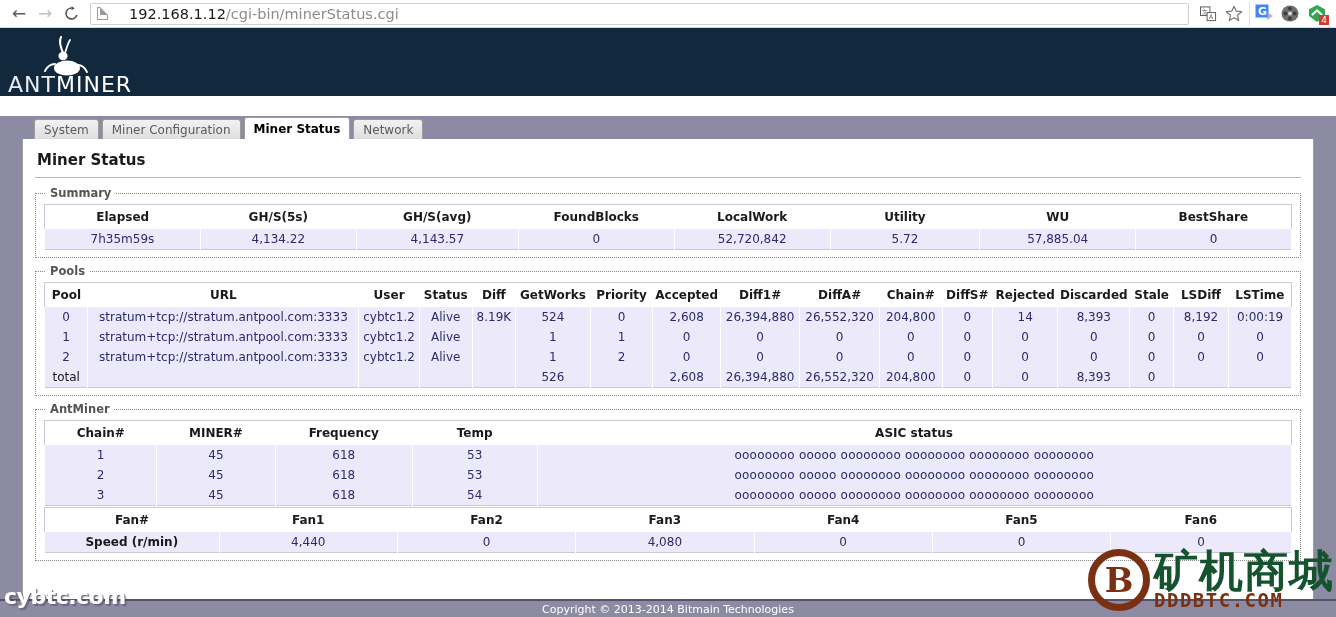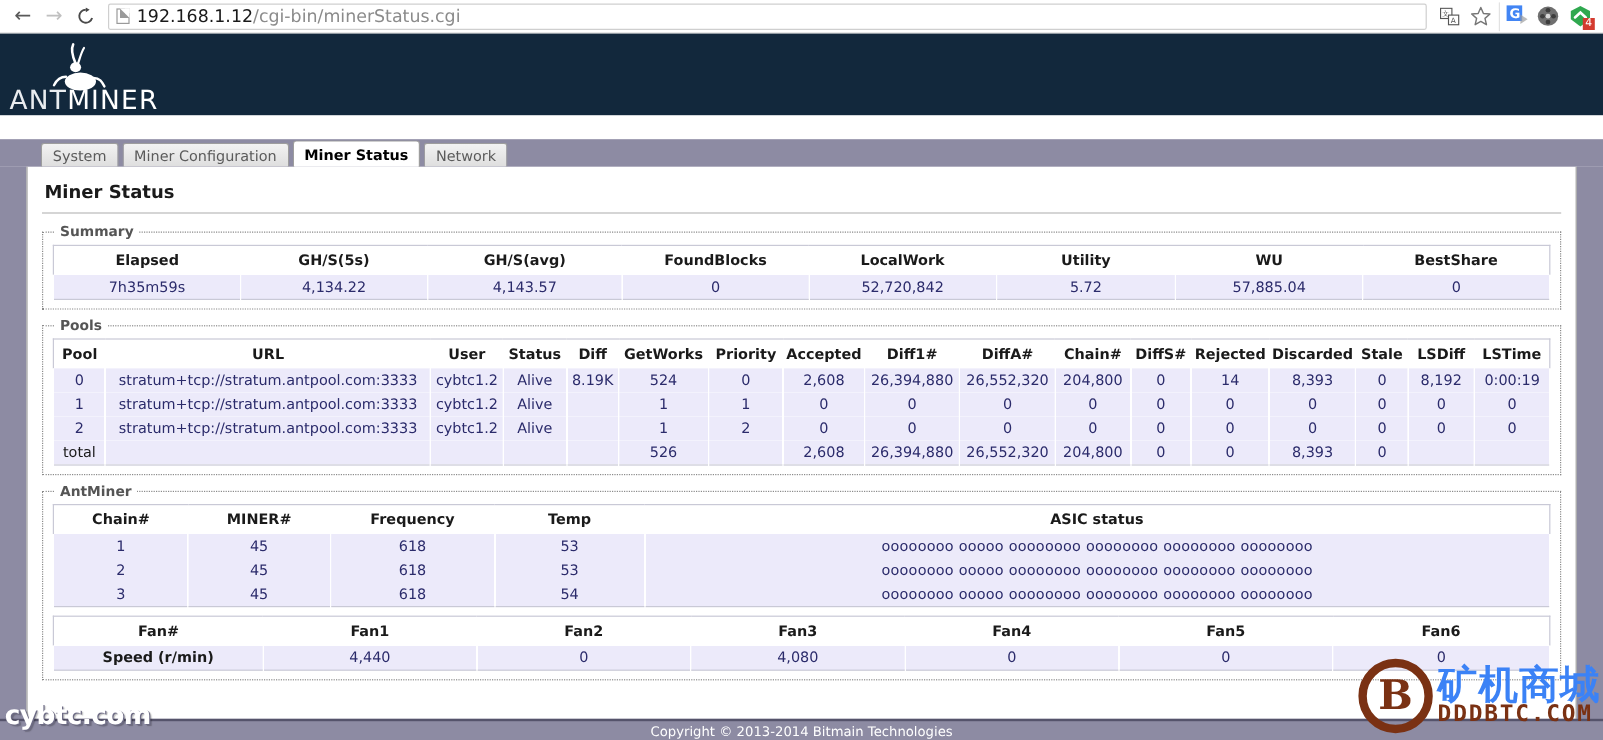--- a/index.html
+++ b/index.html
@@ -59,21 +59,21 @@
     border-style: solid;
     border-color: #fff #fff #9a9a9a #9a9a9a;
   }
   #url-text {
     font-family: "DejaVu Sans", "Liberation Sans", sans-serif;
     font-size: 14.5px;
     color: #8b8b8b;
     white-space: nowrap;
     overflow: hidden;
   }
-  #url-text .host { color: #1a1a1a; }
+  #url-text .host { color: #1a1a1a; margin-left: 15px; }
   .tb-icon {
     width: 26px; height: 24px;
     display: flex; align-items: center; justify-content: center;
     flex: 0 0 auto;
     position: relative;
   }
   #ext-group {
     display: flex; align-items: center;
     border-left: 1px solid #e2e2e2;
     margin-left: 2px;
@@ -265,23 +265,23 @@
   }
   #shop-mark-circle span {
     font-size: 34px;
     font-weight: bold;
     color: #7a3113;
     line-height: 1;
     font-family: "DejaVu Serif", serif;
   }
   #shop-mark-text { display: flex; flex-direction: column; }
   #shop-cn {
-    font-size: 33px;
-    font-weight: bold;
-    color: #3b82f6;
+    font-size: 44px;
+    font-weight: bold;
+    color: #14532d;
     line-height: 0.95;
     letter-spacing: 1px;
   }
   #shop-en {
     font-size: 19px;
     font-weight: bold;
     color: #7a3113;
     line-height: 1;
     letter-spacing: 1.5px;
     font-family: "DejaVu Sans Mono", monospace;
@@ -584,21 +584,21 @@
             <tr>
               <td>3</td>
               <td>45</td>
               <td>618</td>
               <td>54</td>
               <td class="asic-cell">oooooooo ooooo oooooooo oooooooo oooooooo oooooooo</td>
             </tr>
           </tbody>
       </table>
 
-      <table class="data" style="margin-top:7px">
+      <table class="data" style="margin-top:1px">
         <colgroup>
           <col style="width:14%">
             <col style="width:14.3%">
             <col style="width:14.3%">
             <col style="width:14.3%">
           <col style="width:14.3%">
             <col style="width:14.3%">
             <col style="width:14.5%">
         </colgroup>
         <thead>

